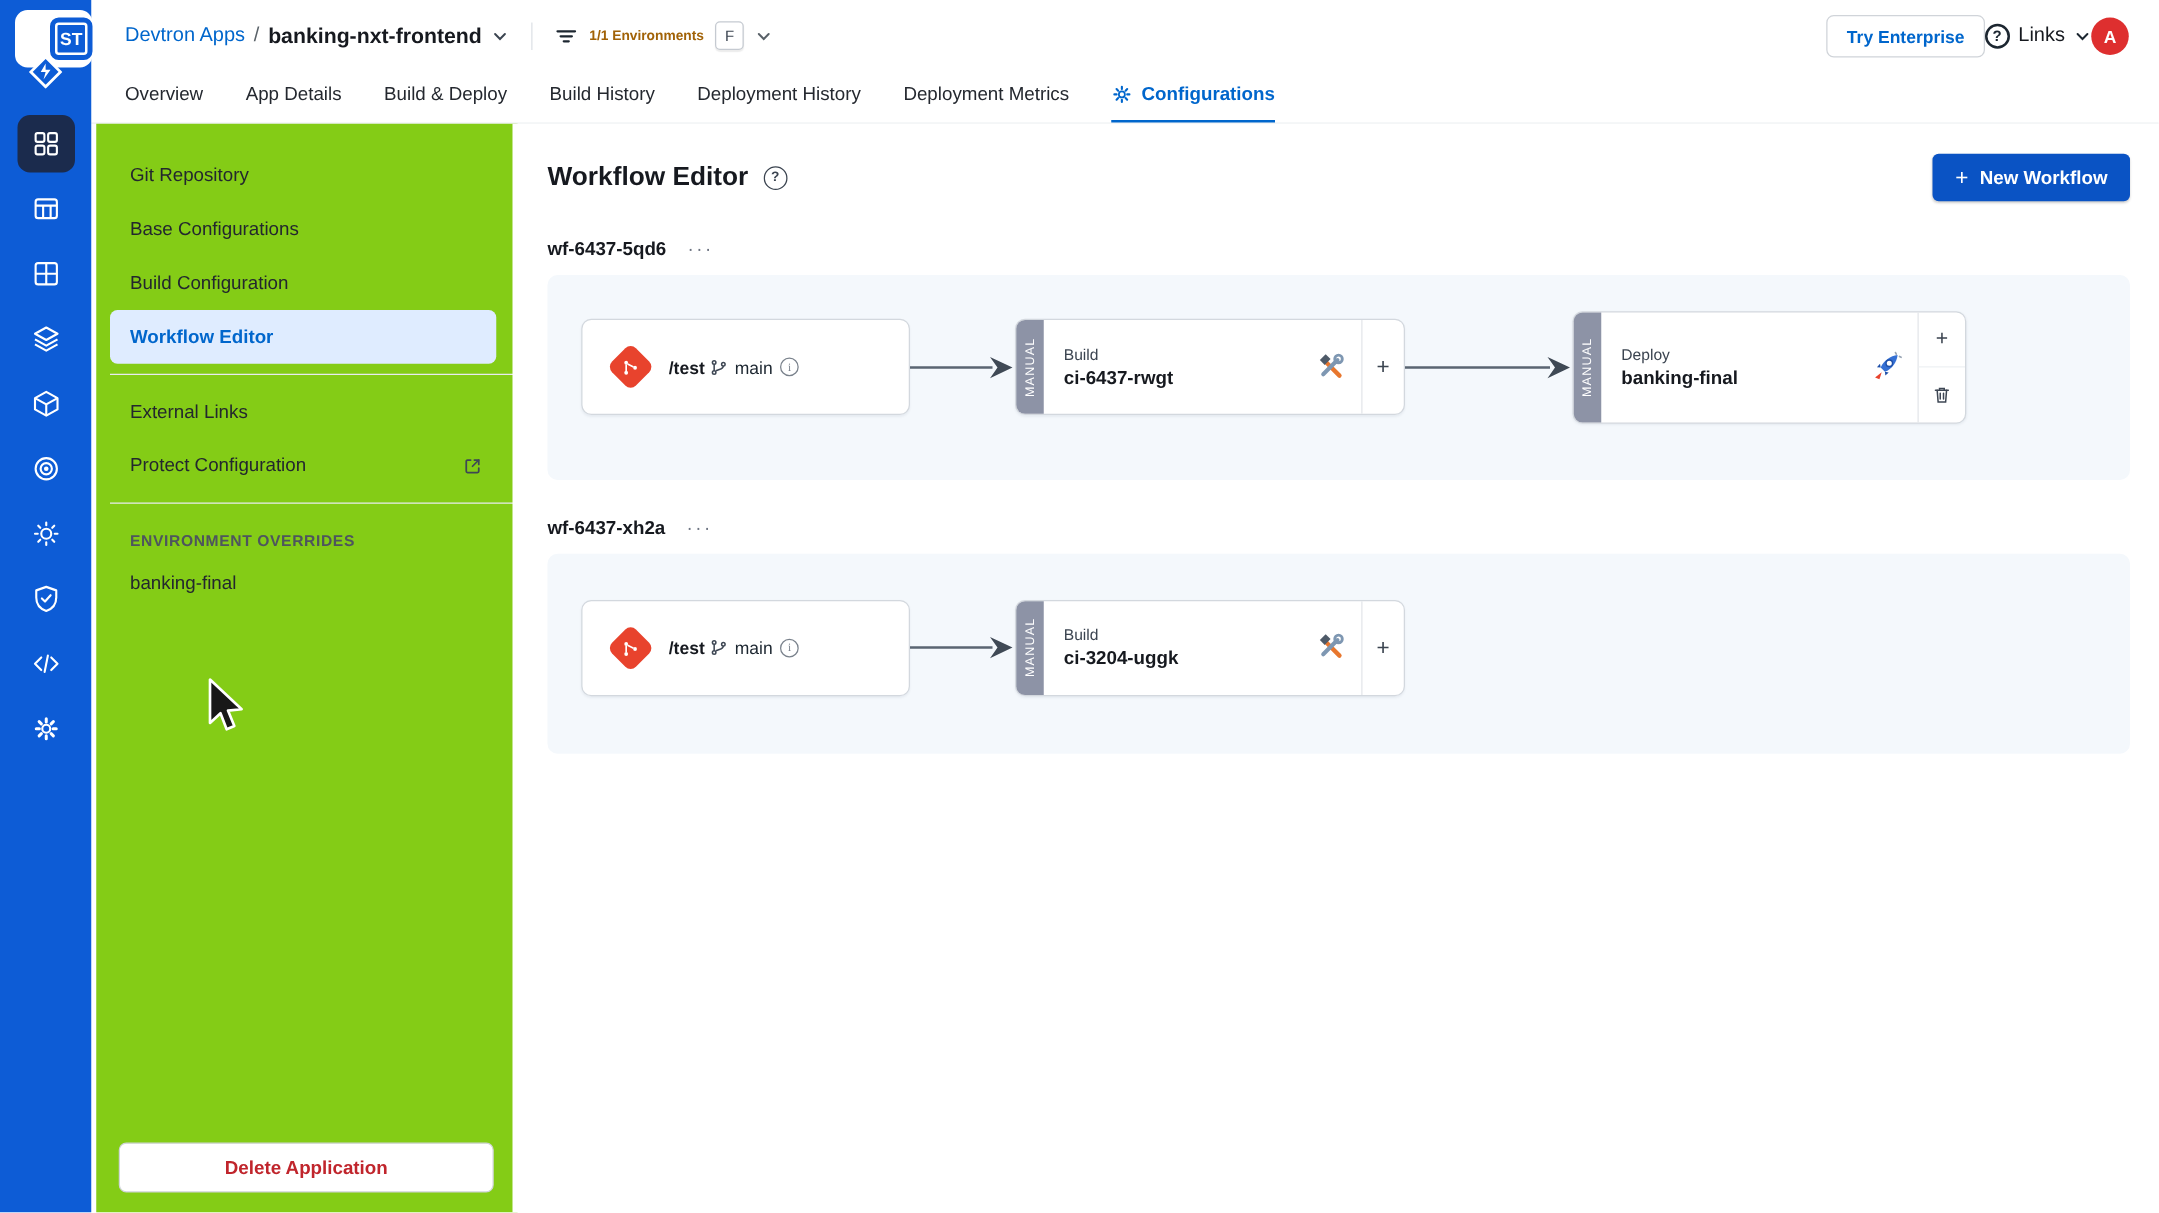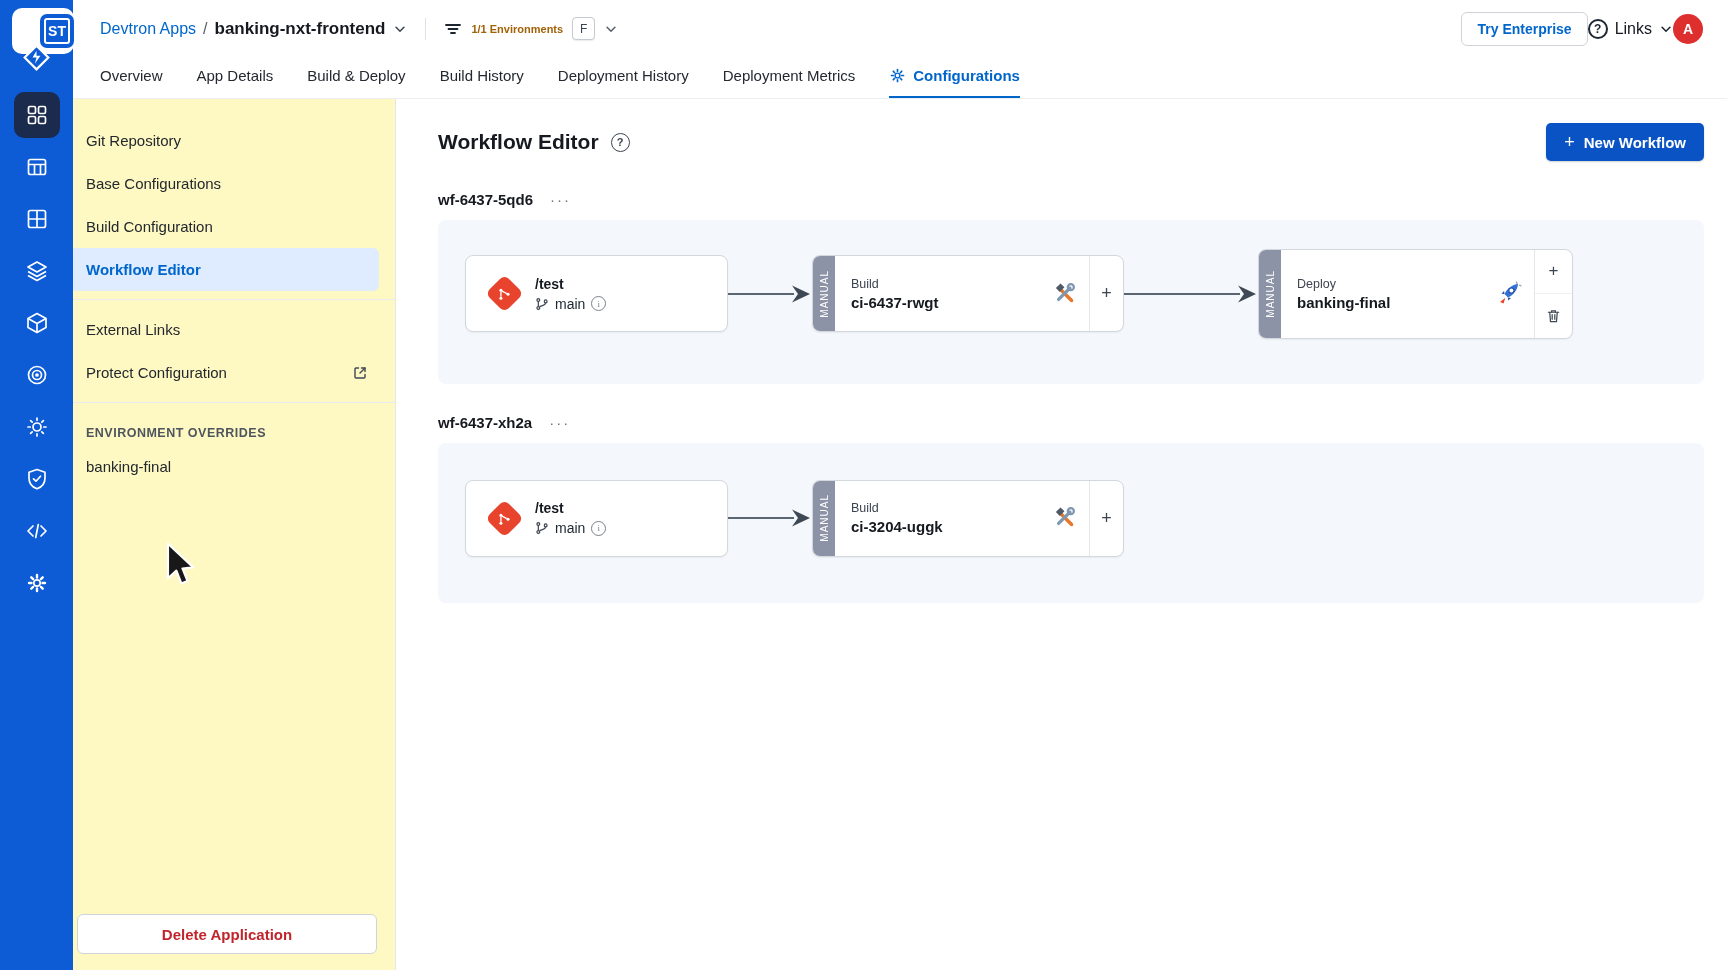--- a/index.html
+++ b/index.html
@@ -36,21 +36,21 @@
   .q-circle { width:20px; height:20px; border:2px solid #1c2630; border-radius:50%; display:flex; align-items:center; justify-content:center; font-size:12px; font-weight:bold; color:#1c2630; }
   .help-label { font-size:16px; color:#16191f; }
   .avatar { width:30px; height:30px; border-radius:50%; background:#de2f2f; color:#fff; font-weight:bold; font-size:14px; display:flex; align-items:center; justify-content:center; cursor:pointer; }
 
   
   .tabbar { position:absolute; left:73px; top:57px; right:0; height:42px; background:#fff; display:flex; align-items:stretch; gap:34px; padding:0 0 0 27px; border-bottom:1px solid #eceff2; }
   .tab { display:flex; align-items:center; gap:7px; font-size:15px; color:#24282f; cursor:pointer; border-bottom:2px solid transparent; padding-bottom:2px; }
   .tab.active { color:#0066cc; font-weight:bold; border-bottom:2px solid #0066cc; }
 
   
-  .panel { position:absolute; left:59px; top:99px; bottom:0; width:337px; background:#fef9c3; border-right:1px solid #e3e6ea; padding-top:20px; }
+  .panel { position:absolute; left:77px; top:99px; bottom:0; width:337px; background:#84cc16; border-right:1px solid #e3e6ea; padding-top:20px; }
   .nav-item { height:43px; display:flex; align-items:center; padding:0 16px 0 27px; font-size:15px; color:#23272e; cursor:pointer; }
   .nav-item.active { margin:0 16px 0 11px; padding-left:16px; background:#dfecff; border-radius:6px; color:#0066cc; font-weight:bold; }
   .panel-div { height:1px; background:#e8ebef; margin:8px 0 8px 11px; }
   .nav-link { height:43px; display:flex; align-items:center; justify-content:space-between; padding:0 27px; font-size:15px; color:#23272e; cursor:pointer; }
   .ovr-header { height:34px; display:flex; align-items:center; padding:10px 27px 0; font-size:12.5px; font-weight:bold; letter-spacing:.5px; color:#4e555e; }
   .delete-btn { position:absolute; left:18px; right:18px; bottom:16px; height:40px; background:#fff; border:1px solid #d0d4d9; border-radius:6px; color:#c0252c; font-weight:bold; font-size:15px; display:flex; align-items:center; justify-content:center; cursor:pointer; }
 
   
   .main { position:absolute; left:410px; top:99px; right:0; bottom:0; background:#fff; padding:24px 23px 0 28px; overflow:hidden; }
   .main-head { display:flex; align-items:center; }
@@ -65,21 +65,21 @@
   .wf-box { width:1266px; border-radius:8px; background:#f4f8fc; position:relative; }
   .wf-box.h1 { height:164px; }
   .wf-box.h2 { height:160px; }
   .flow-row { display:flex; align-items:center; padding-top:35px; margin-left:27px; height:112px; }
   .wf-box.h2 .flow-row { padding-top:38px; }
 
   .node { background:#fff; border:1px solid #d3d8de; border-radius:8px; box-shadow:0 1px 2px rgba(21,42,76,.06); display:flex; align-items:stretch; cursor:pointer; }
   .git-node { width:263px; height:77px; align-items:center; padding-left:25px; gap:17px; }
   .git-ic { width:27px; height:27px; background:#e8432d; border-radius:6px; transform:rotate(45deg); display:flex; align-items:center; justify-content:center; flex:none; }
   .git-ic svg { transform:rotate(-45deg); }
-  .git-lines { display:flex; flex-direction:column; gap:4px; }
+  .git-lines { display:flex; flex-direction:row; gap:4px; }
   .git-repo { font-size:14px; font-weight:bold; color:#16191f; }
   .git-branch-row { display:flex; align-items:center; gap:6px; font-size:14px; color:#1c2630; }
   .info-ic { width:15px; height:15px; border:1.2px solid #7a828c; border-radius:50%; display:flex; align-items:center; justify-content:center; font-size:9px; color:#7a828c; font-family:"Liberation Serif", serif; }
 
   .ci-node { width:312px; height:77px; }
   .cd-node { width:315px; height:90px; }
   .strip { width:22px; flex:none; background:#8d93a6; border-radius:7px 0 0 7px; display:flex; align-items:center; justify-content:center; }
   .strip span { writing-mode:vertical-rl; transform:rotate(180deg); font-size:10px; letter-spacing:1px; color:#fff; }
   .node-body { flex:1; display:flex; align-items:center; padding:0 12px 0 16px; gap:10px; min-width:0; }
   .node-lines { display:flex; flex-direction:column; gap:3px; flex:1; }

